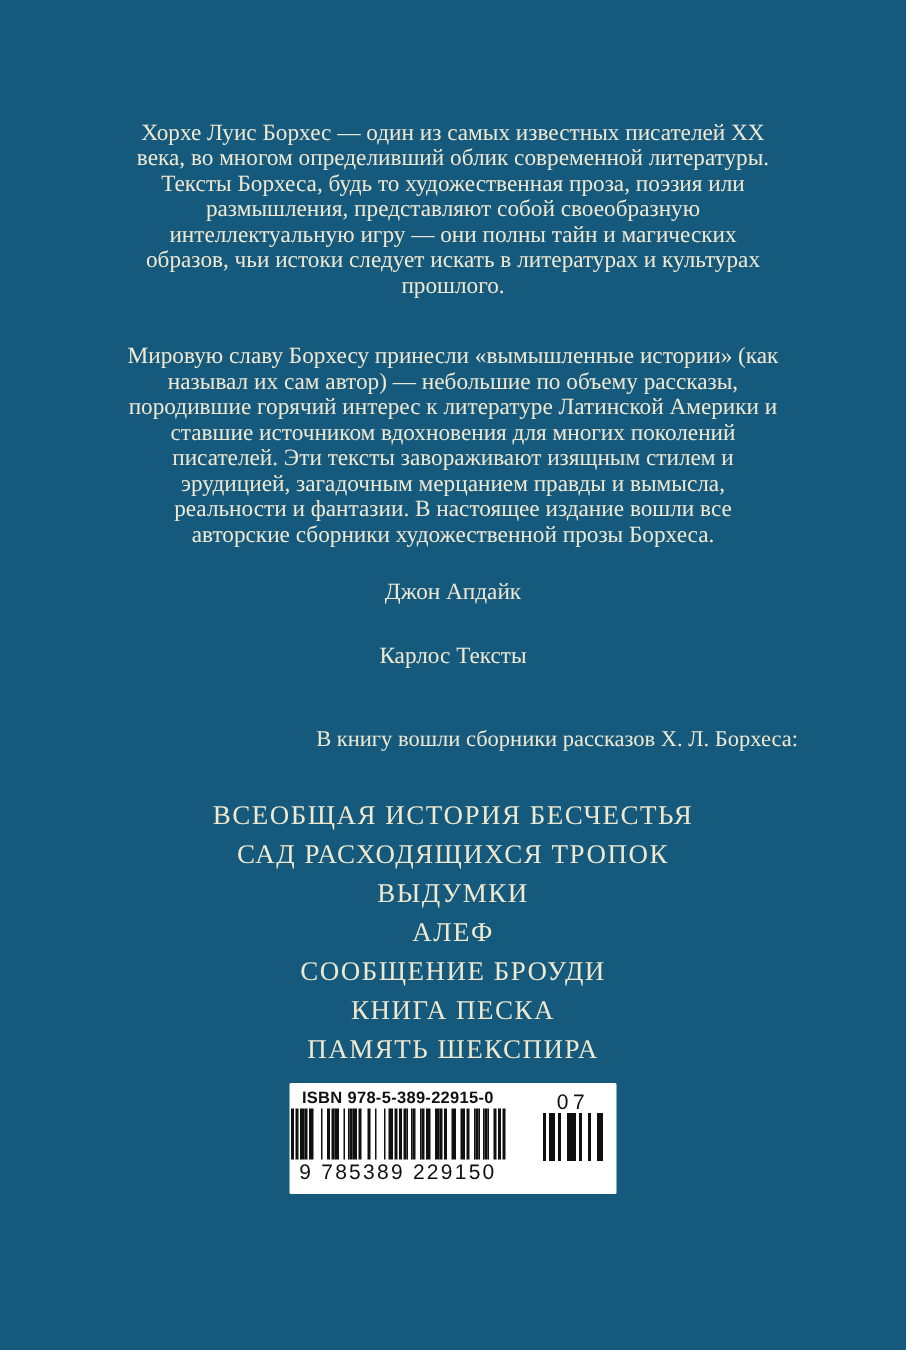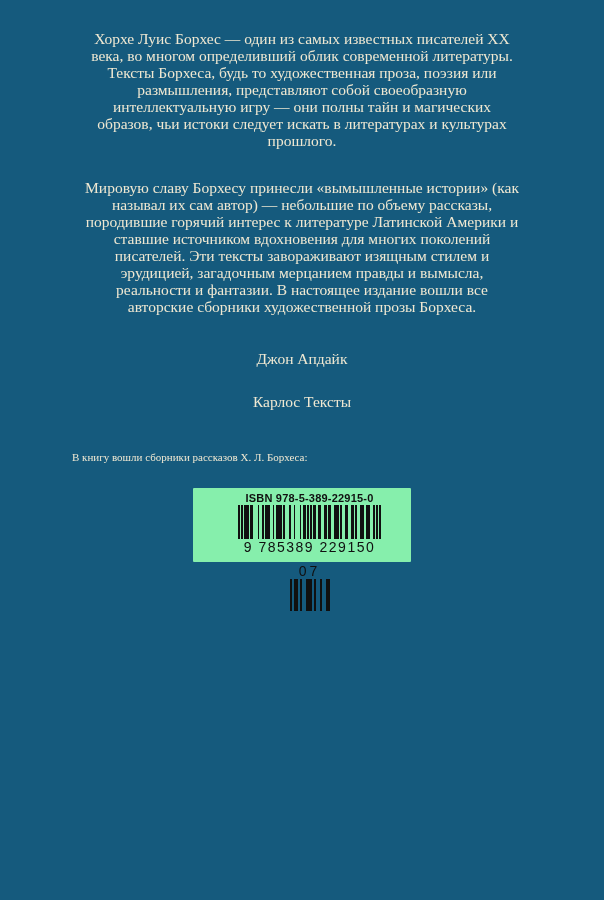--- a/index.html
+++ b/index.html
@@ -16,70 +16,69 @@
     display: flex;
     flex-direction: column;
     align-items: center;
   }
   .para {
     width: 436px;
     text-align: center;
     font-size: 15.5px;
     line-height: 17px;
   }
-  .p1 { margin-top: 30px; }
+  .p1 { margin-top: 80px; }
   .p2 { margin-top: 14px; }
   .quote {
     width: 450px;
     text-align: center;
     font-size: 15.5px;
     line-height: 17px;
   }
   .q1 { margin-top: 9px; }
-  .q1-author { margin-top: 19px; }
+  .q1-author { margin-top: 5px; }
   .q2 { margin-top: 12px; }
   .q2-author { margin-top: 7px; }
   .quote-author {
     text-align: center;
     font-size: 15.5px;
     line-height: 20px;
   }
   .intro {
     margin-top: 20px;
     width: 460px;
-    text-align: left;
-    font-size: 11px;
+    text-align: right;
+    font-size: 15px;
     line-height: 20px;
   }
   .titles {
     margin-top: 12px;
     width: 520px;
     text-align: center;
   }
   .title-line {
     font-size: 18px;
     line-height: 26px;
     letter-spacing: 1px;
     color: #f0e9cf;
   }
   .barcode-panel {
     margin-top: 10px;
     width: 218px;
     height: 74px;
-    background: #86efac;
+    background: #ffffff;
     border-radius: 1px;
     box-sizing: border-box;
-    padding: 4px 9px 5px 24px;
+    padding: 4px 9px 5px 1px;
     display: flex;
     align-items: stretch;
     justify-content: space-between;
     gap: 8px;
     color: #101010;
     font-family: "Liberation Sans", "DejaVu Sans", sans-serif;
-    flex-direction: column;
   }
   .bc-main {
     display: flex;
     flex-direction: column;
     align-items: center;
   }
   .isbn-label {
     font-size: 11px;
     font-weight: 600;
     letter-spacing: 0.2px;
@@ -119,20 +118,29 @@
   <p class="para p1">Хорхе Луис Борхес — один из самых известных писателей XX века, во многом определивший облик современной литературы. Тексты Борхеса, будь то художественная проза, поэзия или размышления, представляют собой своеобразную интеллектуальную игру — они полны тайн и магических образов, чьи истоки следует искать в литературах и культурах прошлого.</p>
 
   <p class="para p2">Мировую славу Борхесу принесли «вымышленные истории» (как называл их сам автор) — небольшие по объему рассказы, породившие горячий интерес к литературе Латинской Америки и ставшие источником вдохновения для многих поколений писателей. Эти тексты завораживают изящным стилем и эрудицией, загадочным мерцанием правды и вымысла, реальности и фантазии. В настоящее издание вошли все авторские сборники художественной прозы Борхеса.</p>
 
   <p class="quote-author q1-author">Джон Апдайк</p>
 
   <p class="quote-author q2-author">Карлос Тексты</p>
 
   <p class="intro">В книгу вошли сборники рассказов Х. Л. Борхеса:</p>
 
+  <div class="titles">
+    <div class="title-line">ВСЕОБЩАЯ ИСТОРИЯ БЕСЧЕСТЬЯ</div>
+    <div class="title-line">САД РАСХОДЯЩИХСЯ ТРОПОК</div>
+    <div class="title-line">ВЫДУМКИ</div>
+    <div class="title-line">АЛЕФ</div>
+    <div class="title-line">СООБЩЕНИЕ БРОУДИ</div>
+    <div class="title-line">КНИГА ПЕСКА</div>
+    <div class="title-line">ПАМЯТЬ ШЕКСПИРА</div>
+  </div>
 
   <div class="barcode-panel">
     <div class="bc-main">
       <div class="isbn-label">ISBN 978-5-389-22915-0</div>
       <div class="bars bars-main">
           <span style="display: block; flex: 0 0 auto; width: 1.5px; background: rgb(16, 16, 16);"></span>
           <span style="display: block; flex: 0 0 auto; width: 1.5px; background: transparent;"></span>
           <span style="display: block; flex: 0 0 auto; width: 1.5px; background: rgb(16, 16, 16);"></span>
           <span style="display: block; flex: 0 0 auto; width: 1.5px; background: transparent;"></span>
           <span style="display: block; flex: 0 0 auto; width: 1.5px; background: rgb(16, 16, 16);"></span>

